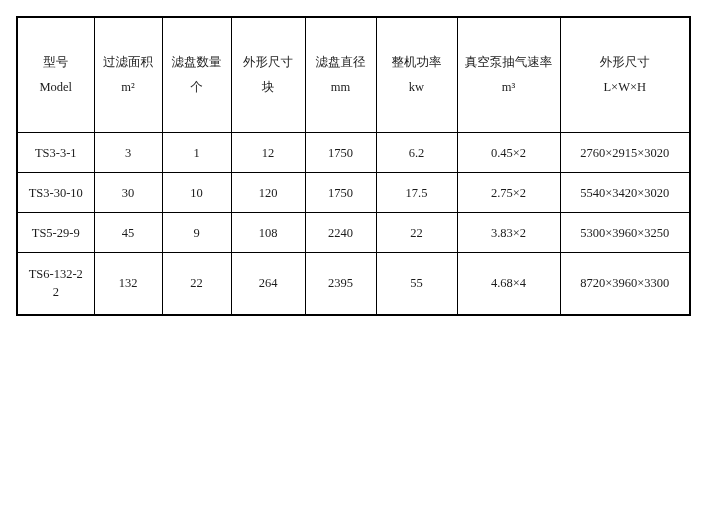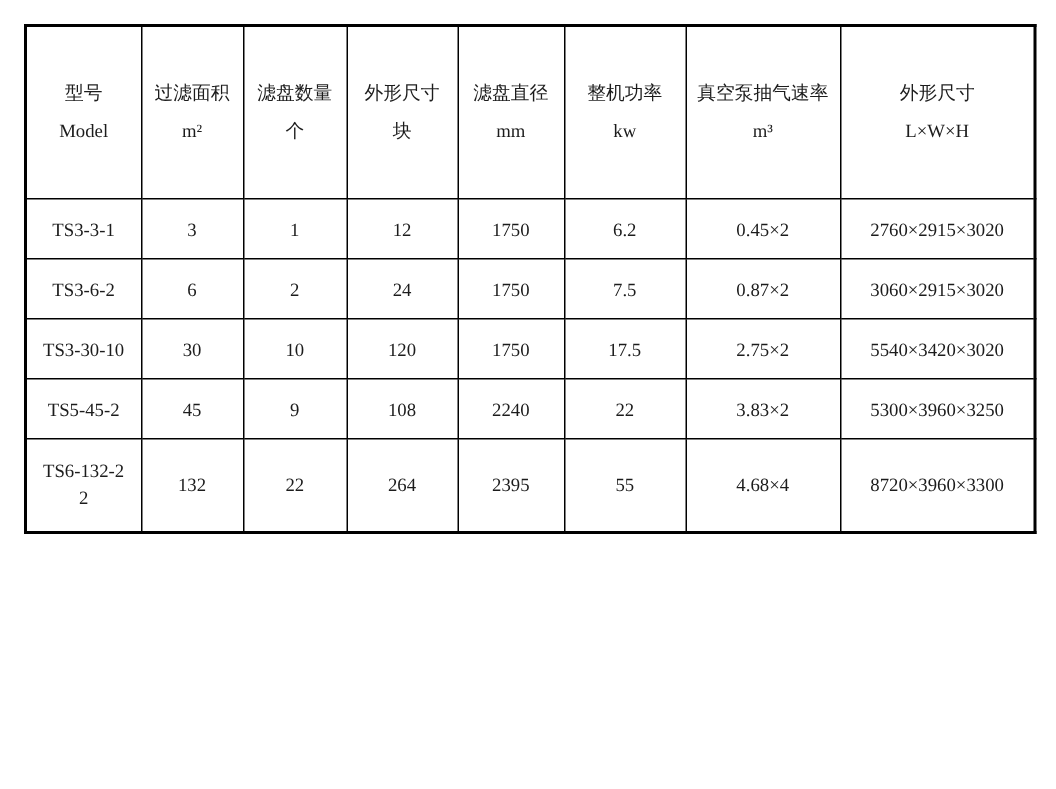--- a/index.html
+++ b/index.html
@@ -106,41 +106,31 @@
       <td class="model-cell">TS3-3-1</td>
       <td>3</td>
       <td>1</td>
       <td>12</td>
       <td>1750</td>
       <td>6.2</td>
       <td>0.45×2</td>
       <td>2760×2915×3020</td>
     </tr>
     <tr>
-      <td class="model-cell">TS3-6-2</td>
-      <td>6</td>
-      <td>2</td>
-      <td>24</td>
-      <td>1750</td>
-      <td>7.5</td>
-      <td>0.87×2</td>
-      <td>3060×2915×3020</td>
-    </tr>
-    <tr>
       <td class="model-cell">TS3-30-10</td>
       <td>30</td>
       <td>10</td>
       <td>120</td>
       <td>1750</td>
       <td>17.5</td>
       <td>2.75×2</td>
       <td>5540×3420×3020</td>
     </tr>
     <tr>
-      <td class="model-cell">TS5-45-2</td>
+      <td class="model-cell">TS5-29-9</td>
       <td>45</td>
       <td>9</td>
       <td>108</td>
       <td>2240</td>
       <td>22</td>
       <td>3.83×2</td>
       <td>5300×3960×3250</td>
     </tr>
     <tr class="row-tall">
       <td class="model-cell">TS6-132-2

